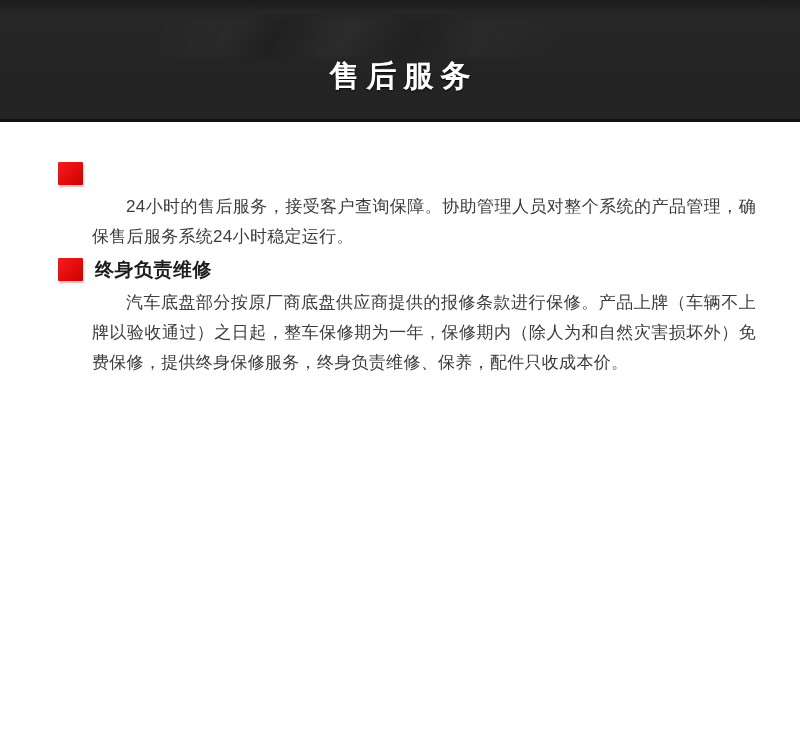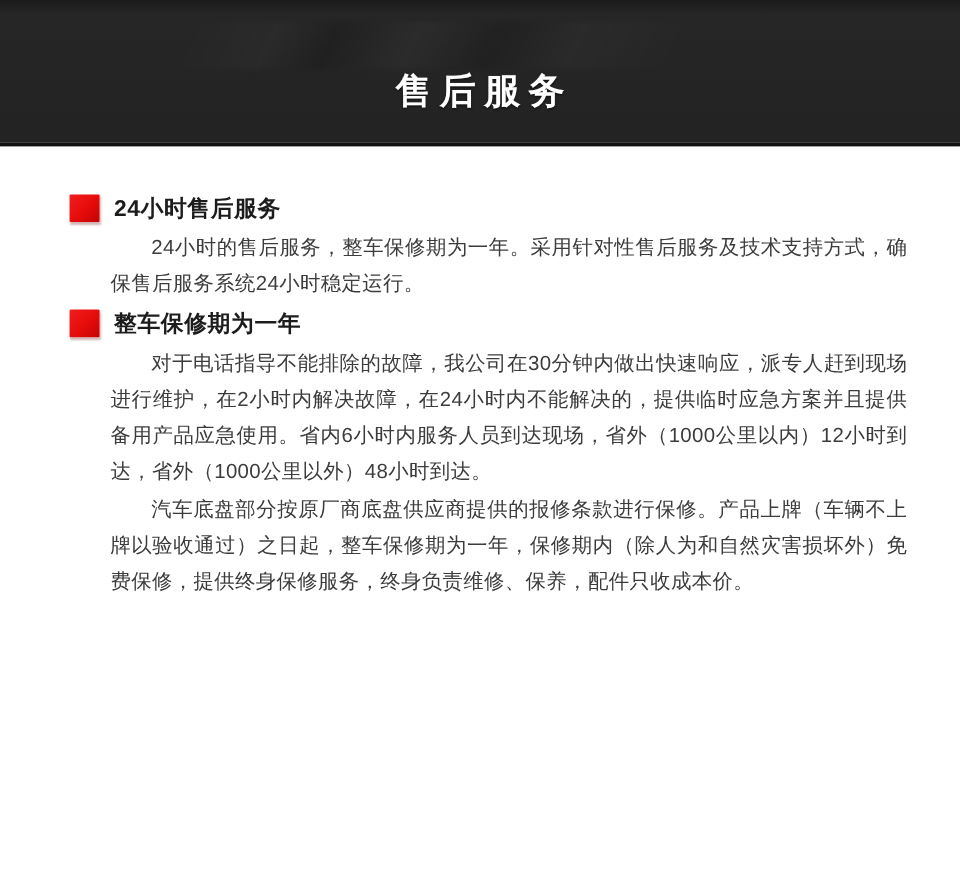--- a/index.html
+++ b/index.html
@@ -99,34 +99,32 @@
   <header class="page-header">
     <div class="watermark"></div>
     <h1 class="page-title">售后服务</h1>
   </header>
 
   <main class="content">
 
     <section class="section">
       <div class="sec-head">
         <span class="bullet"></span>
-        <h2 class="sec-title">24小时售后服务</h2>
       </div>
-      <p>24小时的售后服务，整车保修期为一年。采用针对性售后服务及技术支持方式，确保售后服务系统24小时稳定运行。</p>
+      <p>24小时的售后服务，接受客户查询保障。协助管理人员对整个系统的产品管理，确保售后服务系统24小时稳定运行。</p>
     </section>
 
     <section class="section">
     </section>
 
     <section class="section">
       <div class="sec-head">
         <span class="bullet"></span>
-        <h2 class="sec-title">整车保修期为一年</h2>
+        <h2 class="sec-title">终身负责维修</h2>
       </div>
-      <p>对于电话指导不能排除的故障，我公司在30分钟内做出快速响应，派专人赶到现场进行维护，在2小时内解决故障，在24小时内不能解决的，提供临时应急方案并且提供备用产品应急使用。省内6小时内服务人员到达现场，省外（1000公里以内）12小时到达，省外（1000公里以外）48小时到达。</p>
     </section>
 
     <section class="section">
       <p>汽车底盘部分按原厂商底盘供应商提供的报修条款进行保修。产品上牌（车辆不上牌以验收通过）之日起，整车保修期为一年，保修期内（除人为和自然灾害损坏外）免费保修，提供终身保修服务，终身负责维修、保养，配件只收成本价。</p>
     </section>
 
   </main>
 </div>
 
 </body></html>

